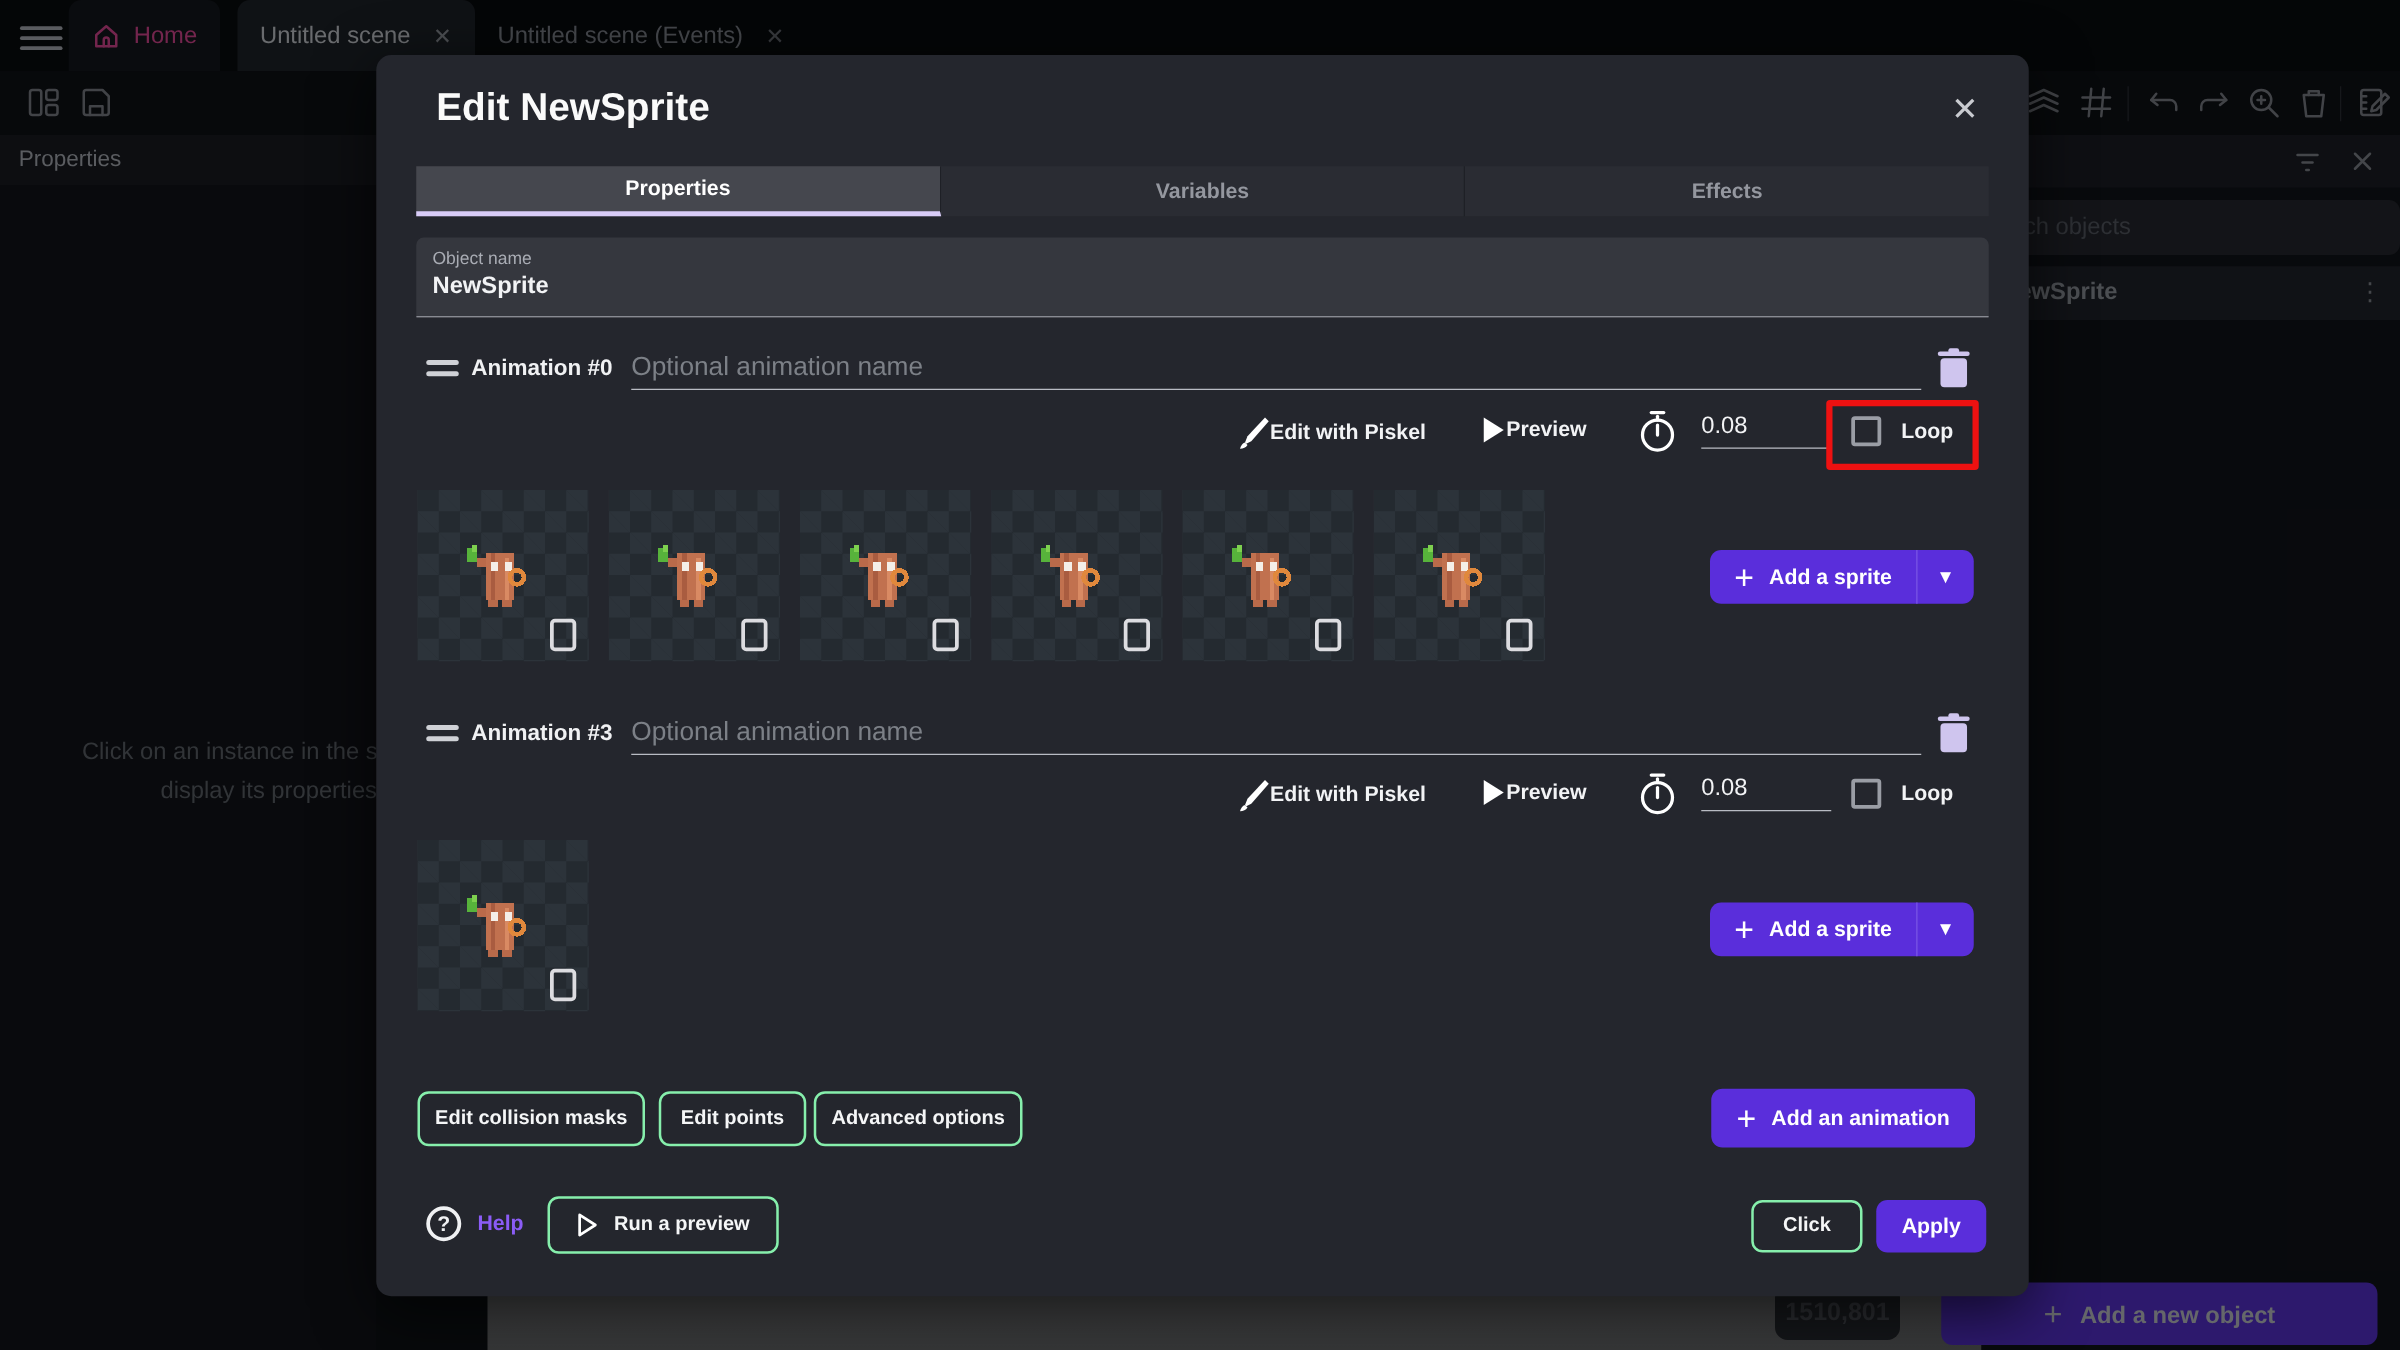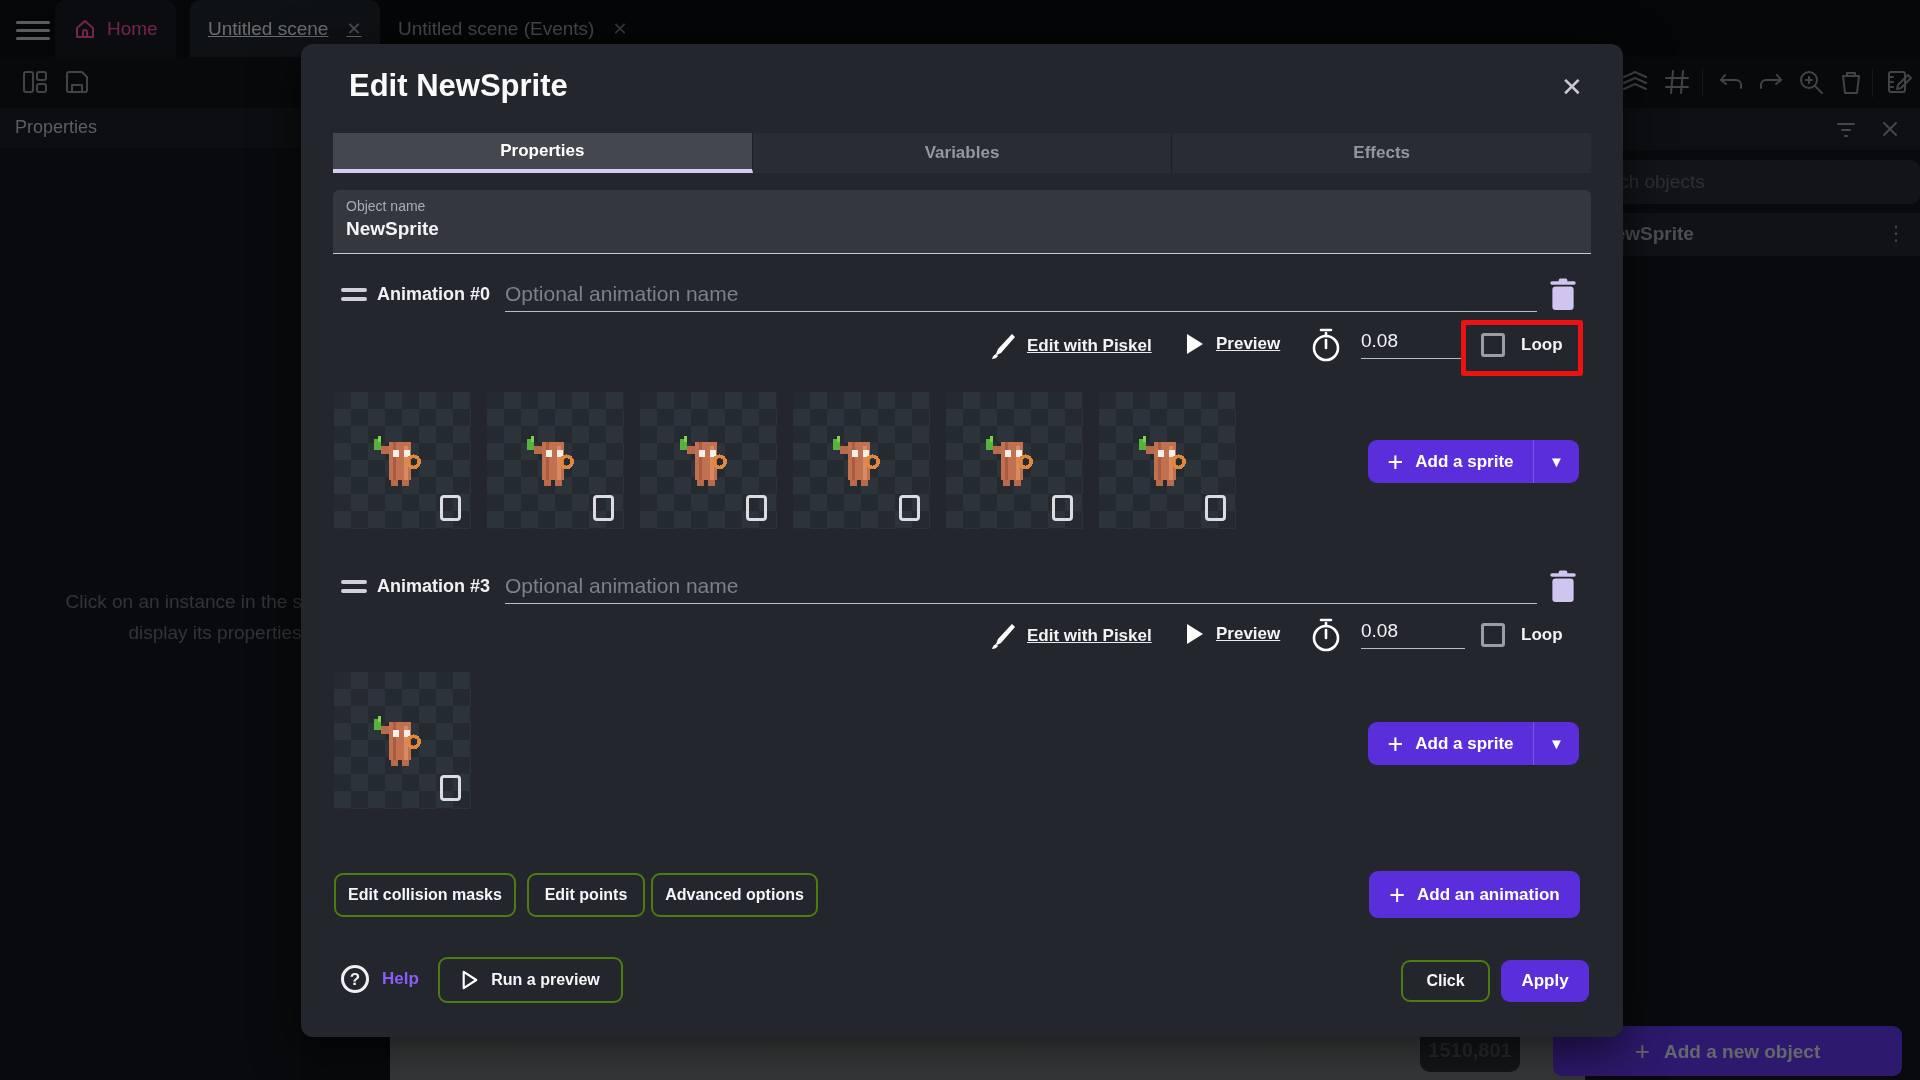--- a/index.html
+++ b/index.html
@@ -9,21 +9,21 @@
     background:#0c0d10; font-family:"Liberation Sans", sans-serif;
     -webkit-font-smoothing:antialiased;
   }
   
   .tabbar { position:absolute; left:0; top:0; width:1920px; height:57px; background:#060708; }
   .hamburger { position:absolute; left:16px; top:16px; width:34px; height:26px; cursor:pointer; }
   .hamburger span { display:block; height:3px; background:#b9bbc0; border-radius:2px; margin:5px 0; }
   .tab { position:absolute; top:0; height:57px; display:flex; align-items:center; gap:10px;
          padding:0 18px; font-size:19px; color:#8b8e95; border-radius:10px 10px 0 0; }
   .tab.home { left:55px; background:#121317; color:#ec4899; }
-  .tab.active { left:190px; background:#1d2025; color:#d8dadd;text-decoration:underline; }
+  .tab.active { left:190px; background:#1d2025; color:#d8dadd; }
   .tab.events { left:380px; }
   .tab .closex { font-size:18px; color:#9a9da3; margin-left:8px; cursor:pointer; }
   .tab.events .closex { color:#6f7277; }
   
   .toolrow { position:absolute; left:0; top:57px; width:1920px; height:51px; background:#0c0d10; }
   .toolicon { position:absolute; top:10px; width:30px; height:30px; color:#85878d; }
   .vdiv { position:absolute; top:12px; width:1px; height:28px; background:#2a2c31; }
   
   .leftpanel { position:absolute; left:0; top:108px; width:301px; height:972px; background:#0f1013; }
   .leftpanel-header { position:absolute; left:0; top:0; width:100%; height:40px; background:#17181d; }
@@ -73,21 +73,21 @@
   .anim-head { position:absolute; left:32px; width:1258px; height:44px; }
   .drag-handle { position:absolute; left:8px; top:12px; width:26px; height:16px; cursor:grab; }
   .drag-handle span { display:block; height:4px; background:#cfd1d6; border-radius:2px; margin-bottom:5px; }
   .anim-label { position:absolute; left:44px; top:8px; font-size:18px; font-weight:bold; color:#f0f1f3; }
   .anim-name { position:absolute; left:172px; top:0px; width:1032px; height:36px; background:transparent;
                border:none; border-bottom:1px solid #b9bcc4; color:#e8e9ec; font-size:21px;
                font-family:"Liberation Sans",sans-serif; outline:none; }
   .anim-name::placeholder { color:#7c8087; }
   .trash-btn { position:absolute; left:1214px; top:2px; width:32px; height:34px; color:#cfc5ee; cursor:pointer; }
   .ctrl-row { position:absolute; height:48px; }
-  .ctrl-item { position:absolute; display:flex; align-items:center; gap:11px; cursor:pointer;text-decoration:underline; }
+  .ctrl-item { position:absolute; display:flex; align-items:center; cursor:pointer; }
   .ctrl-item .lbl { font-size:17px; font-weight:bold; color:#f2f3f5; }
   .time-input { position:absolute; width:104px; background:transparent; border:none;
                 border-bottom:1px solid #b9bcc4; color:#f2f3f5; font-size:19px; padding-bottom:6px;
                 font-family:"Liberation Sans",sans-serif; outline:none; }
   .loop-wrap { position:absolute; display:flex; align-items:center; gap:16px; cursor:pointer; }
   .loop-box { width:24px; height:24px; border:3px solid #9a9da5; border-radius:3px; background:transparent; }
   .loop-lbl { font-size:17px; font-weight:bold; color:#f2f3f5; }
   .red-highlight { position:absolute; border:5px solid #ee1111; border-radius:3px; pointer-events:none; }
   
   .thumb-row { position:absolute; left:33px; display:flex; gap:16px; }
@@ -100,21 +100,21 @@
   .thumb .check { position:absolute; right:10px; bottom:8px; width:21px; height:26px;
                   border:3px solid #dcdce0; border-radius:4px; }
   
   .btn-purple { position:absolute; background:#5a2edb; border:none; border-radius:9px; color:#fff;
                 font-size:17px; font-weight:bold; cursor:pointer; display:flex; align-items:center;
                 justify-content:center; gap:12px; font-family:"Liberation Sans",sans-serif; }
   .btn-purple .plus { font-size:27px; font-weight:normal; line-height:0; }
   .split-caret { position:absolute; right:0; top:0; bottom:0; width:46px; border-left:1px solid #7a55e6;
                  display:flex; align-items:center; justify-content:center; font-size:15px; color:#fff; cursor:pointer; }
   
-  .btn-outline { position:absolute; background:transparent; border:2px solid #4d7c0f; border-radius:9px;
+  .btn-outline { position:absolute; background:transparent; border:2px solid #86efac; border-radius:9px;
                  color:#f5f6f7; font-size:16px; font-weight:bold; cursor:pointer;
                  display:flex; align-items:center; justify-content:center; gap:12px;
                  font-family:"Liberation Sans",sans-serif; }
   .help-wrap { position:absolute; display:flex; align-items:center; gap:13px; cursor:pointer; }
   .q-circle { width:28px; height:28px; border:3px solid #f0f1f3; border-radius:50%; color:#f0f1f3;
               font-size:17px; font-weight:bold; text-align:center; line-height:23px; }
   .help-lbl { font-size:17px; font-weight:bold; color:#8b5cf6; }
   .icon-stroke { stroke:currentColor; fill:none; stroke-width:2; stroke-linecap:round; stroke-linejoin:round; }
 </style>
 </head>

